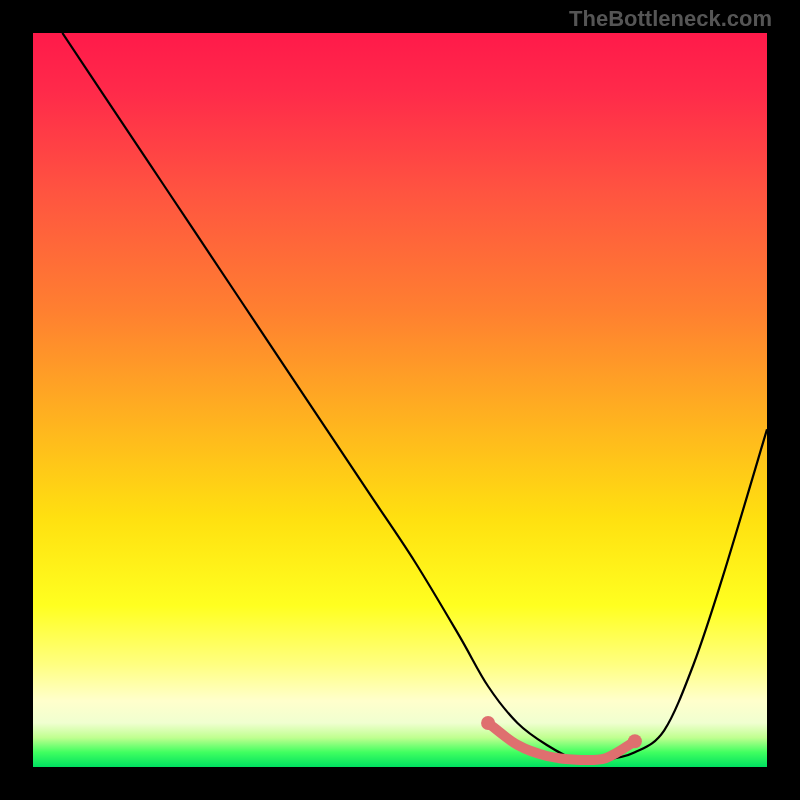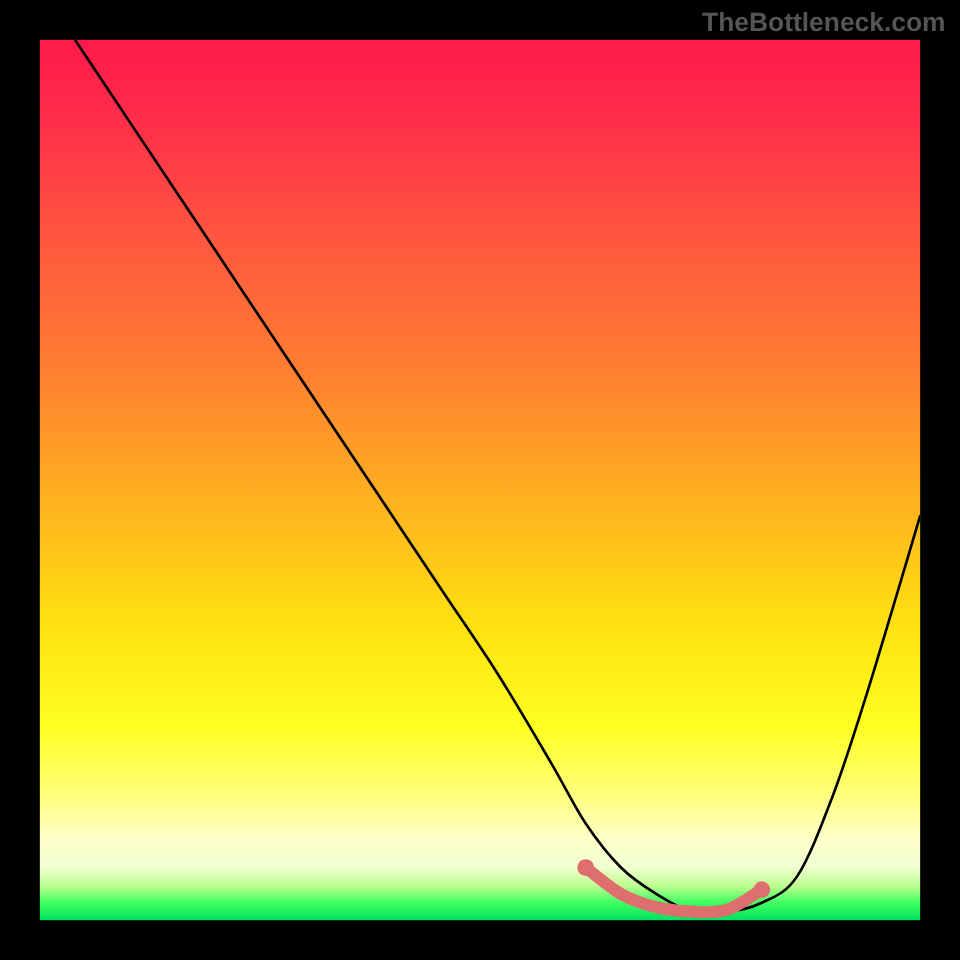--- a/index.html
+++ b/index.html
@@ -7,21 +7,21 @@
     width: 800px;
     height: 800px;
     background: #000;
     position: relative;
     font-family: Arial, sans-serif;
     overflow: hidden;
   }
   .watermark {
     position: absolute;
     top: 6px;
-    right: 12px;
+    right: 28px;
     color: #555;
     font-size: 22px;
     font-weight: bold;
     z-index: 10;
   }
   .plot-area {
     position: absolute;
     left: 33px;
     top: 33px;
     width: 734px;

